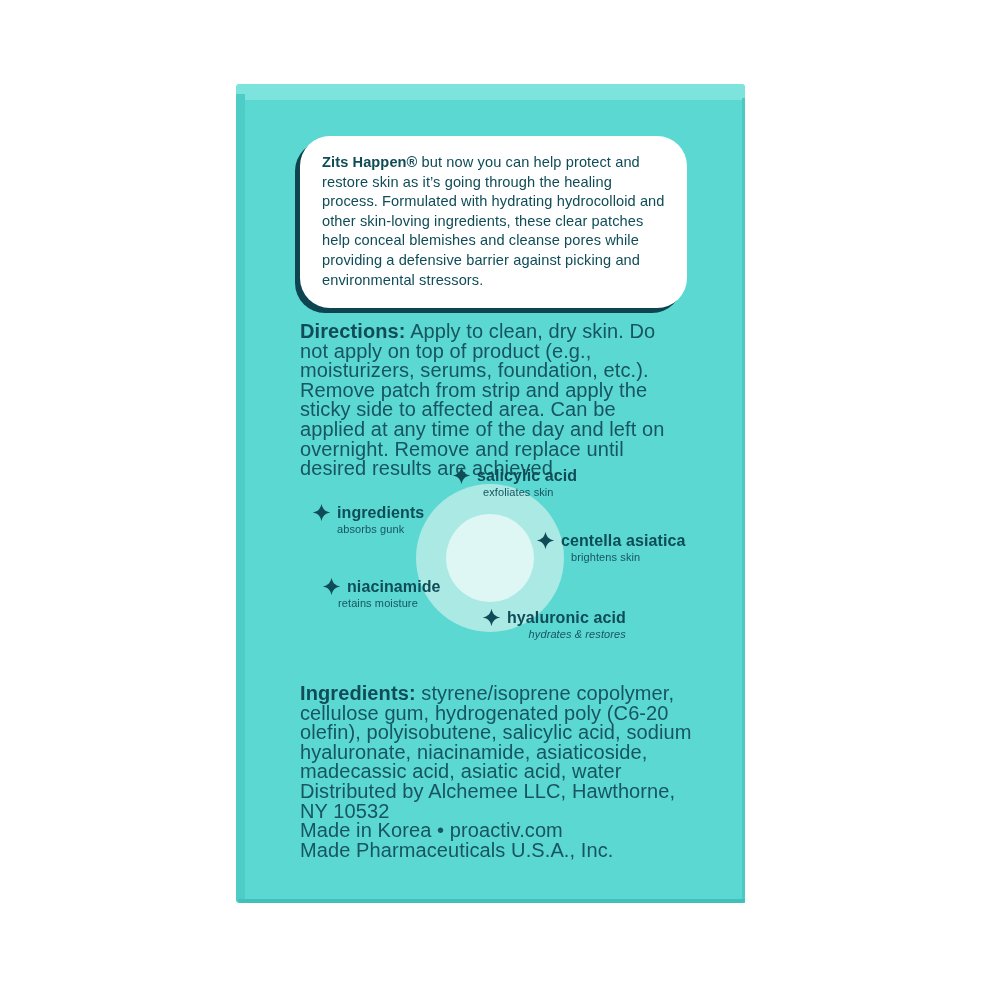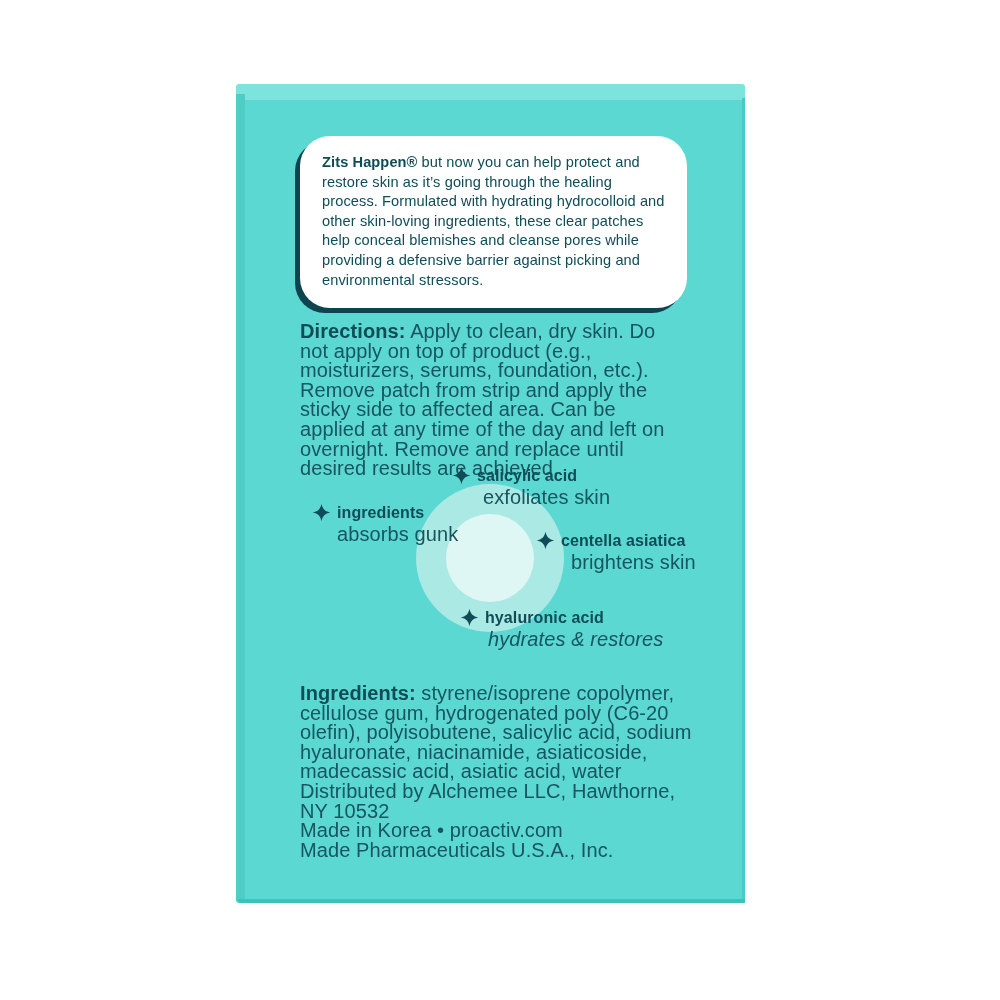--- a/index.html
+++ b/index.html
@@ -97,33 +97,33 @@
   }
   .callout{position:absolute;}
   .callout .row{
     display:flex;align-items:center;gap:6px;
   }
   .callout .name{
     font-weight:bold;font-size:16px;color:var(--ink);
     letter-spacing:.1px;white-space:nowrap;
   }
   .callout .benefit{
-    font-size:20px;color:var(--ink-soft);
+    font-size:11px;color:var(--ink-soft);
     margin-top:1px;white-space:nowrap;letter-spacing:.1px;
   }
   .sparkle{width:19px;height:19px;flex:0 0 auto;}
   .co-salicylic{left:452px;top:466px;}
   .co-salicylic .benefit{margin-left:31px;}
   .co-hydrocolloid{left:312px;top:503px;}
   .co-hydrocolloid .benefit{margin-left:25px;}
   .co-centella{left:536px;top:531px;}
   .co-centella .benefit{margin-left:35px;}
   .co-niacinamide{left:322px;top:577px;}
   .co-niacinamide .benefit{margin-left:16px;}
-  .co-hyaluronic{left:460px;top:608px;}
+  .co-hyaluronic{left:482px;top:608px;text-align:right;}
   .co-hyaluronic .benefit{margin-left:28px;font-style:italic;}
 </style>
 </head>
 <body>
 
 <div class="stage">
   <div class="box">
     <div class="box-flap"></div>
     <div class="box-edge-left"></div>
     <div class="box-edge-right"></div>
@@ -164,20 +164,29 @@
   <div class="callout co-centella">
     <div class="row">
       <svg class="sparkle" viewBox="0 0 24 24">
           <path d="M12 1 C13.2 7.4 16.6 10.8 23 12 C16.6 13.2 13.2 16.6 12 23 C10.8 16.6 7.4 13.2 1 12 C7.4 10.8 10.8 7.4 12 1 Z" fill="#0f4c57"></path>
         </svg>
       <span class="name">centella asiatica</span>
     </div>
     <div class="benefit">brightens skin</div>
   </div>
 
+  <div class="callout co-niacinamide">
+    <div class="row">
+      <svg class="sparkle" viewBox="0 0 24 24">
+          <path d="M12 1 C13.2 7.4 16.6 10.8 23 12 C16.6 13.2 13.2 16.6 12 23 C10.8 16.6 7.4 13.2 1 12 C7.4 10.8 10.8 7.4 12 1 Z" fill="#0f4c57"></path>
+        </svg>
+      <span class="name">niacinamide</span>
+    </div>
+    <div class="benefit">retains moisture</div>
+  </div>
 
   <div class="callout co-hyaluronic">
     <div class="row">
       <svg class="sparkle" viewBox="0 0 24 24">
           <path d="M12 1 C13.2 7.4 16.6 10.8 23 12 C16.6 13.2 13.2 16.6 12 23 C10.8 16.6 7.4 13.2 1 12 C7.4 10.8 10.8 7.4 12 1 Z" fill="#0f4c57"></path>
         </svg>
       <span class="name">hyaluronic acid</span>
     </div>
     <div class="benefit">hydrates &amp; restores</div>
   </div>

